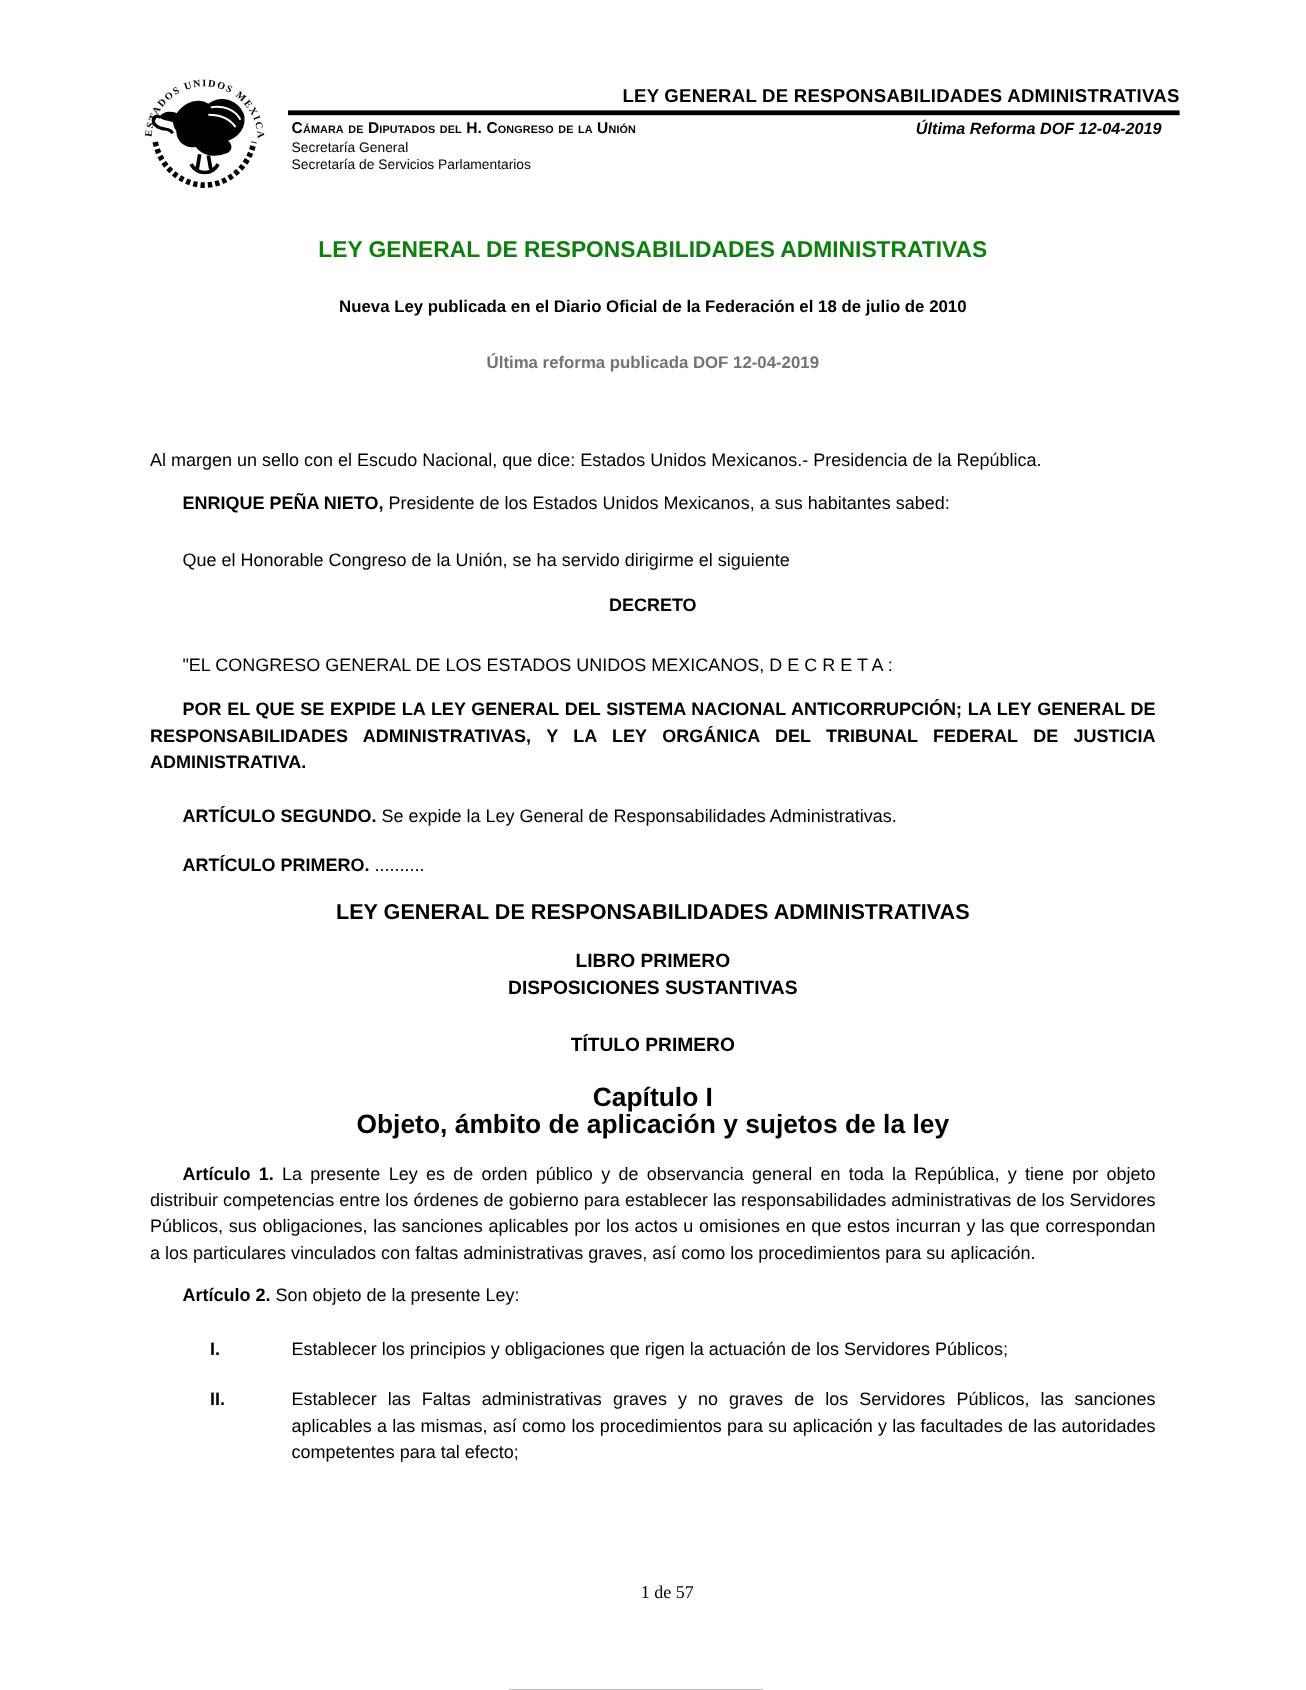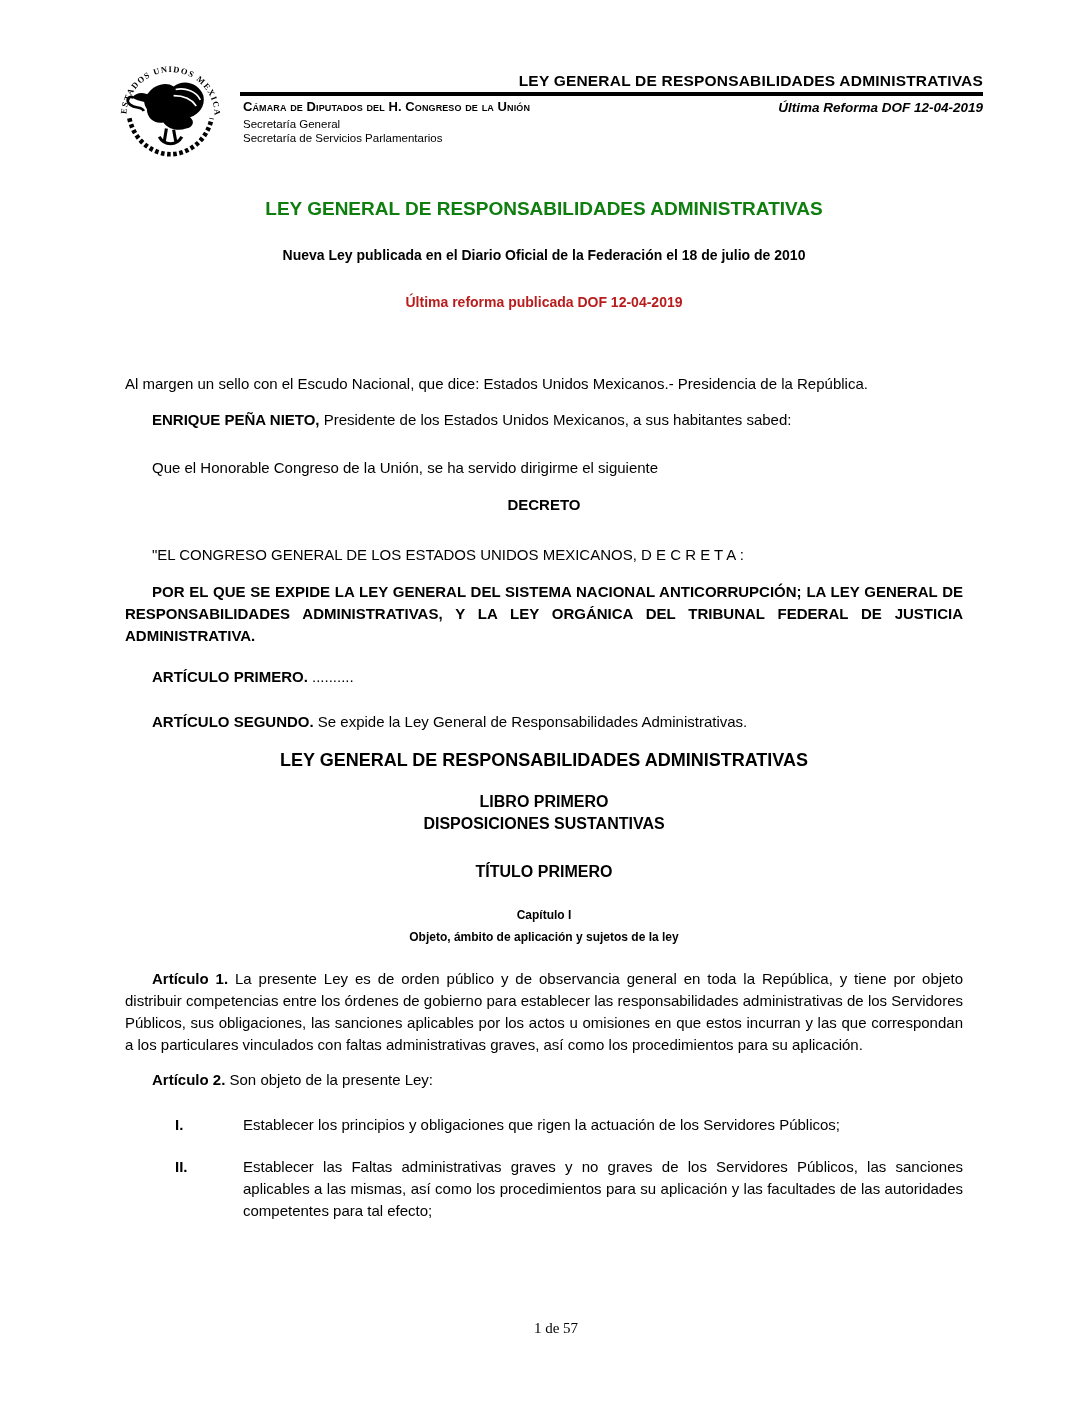--- a/index.html
+++ b/index.html
@@ -37,21 +37,21 @@
     top: 72px;
     width: 743px;
     text-align: right;
     font-size: 15.5px;
     font-weight: bold;
     letter-spacing: 0.2px;
     white-space: nowrap;
   }
   #header-reform-note {
     position: absolute;
-    right: 105px;
+    right: 120px;
     top: 100px;
     text-align: right;
     font-size: 13.5px;
     font-style: italic;
     font-weight: bold;
     white-space: nowrap;
   }
   #header-org {
     position: absolute;
     left: 243px;
@@ -98,39 +98,39 @@
     font-size: 14px;
     font-weight: bold;
   }
   #vigente-block {
     margin-top: 14px;
     text-align: center;
     font-size: 14px;
     font-weight: bold;
     line-height: 16px;
   }
-  #reform-line { color: #b91c1c; margin-top: 28px; }
+  #reform-line { color: #737373; margin-top: 28px; }
 
   #p-al-margen   { margin-top: 63px; }
   #p-enrique     { margin-top: 14px; }
   #p-que         { margin-top: 26px; }
   #h-decreto     { margin-top: 15px; font-weight: bold; text-align: center; }
   #p-congreso    { margin-top: 28px; }
   #p-por-el-que  { margin-top: 15px; font-weight: bold; }
   #p-art-primero { margin-top: 19px; }
   #p-art-segundo { margin-top: 23px; }
   #h-ley {
     margin-top: 16px;
     text-align: center;
     font-weight: bold;
     font-size: 18px;
   }
   #h-libro    { margin-top: 20px; text-align: center; font-weight: bold; font-size: 16px; }
   #h-titulo   { margin-top: 26px; text-align: center; font-weight: bold; font-size: 16px; }
-  #h-capitulo { margin-top: 21px; text-align: center; font-weight: bold; font-size: 12px; }
+  #h-capitulo { margin-top: 21px; text-align: center; font-weight: bold; font-size: 22px; }
   #p-art1     { margin-top: 20px; }
   #p-art2     { margin-top: 13px; }
 
   .fraction { display: flex; margin-top: 23px; }
   .fraction + .fraction { margin-top: 20px; }
   .fraction-num  { flex: none; width: 68px; margin-left: 50px; font-weight: bold; }
   .fraction-text { flex: 1; text-align: justify; }
 
   
   #footer {
@@ -193,23 +193,23 @@
     <p id="p-enrique" class="indent"><span class="bold">ENRIQUE PEÑA NIETO,</span><span> Presidente de los Estados Unidos Mexicanos, a sus habitantes sabed:</span></p>
 
     <p id="p-que" class="indent">Que el Honorable Congreso de la Unión, se ha servido dirigirme el siguiente</p>
 
     <div id="h-decreto">DECRETO</div>
 
     <p id="p-congreso" class="indent">"EL CONGRESO GENERAL DE LOS ESTADOS UNIDOS MEXICANOS, D E C R E T A :</p>
 
     <p id="p-por-el-que" class="just indent">POR EL QUE SE EXPIDE LA LEY GENERAL DEL SISTEMA NACIONAL ANTICORRUPCIÓN; LA LEY GENERAL DE RESPONSABILIDADES ADMINISTRATIVAS, Y LA LEY ORGÁNICA DEL TRIBUNAL FEDERAL DE JUSTICIA ADMINISTRATIVA.</p>
 
+    <p id="p-art-segundo" class="indent"><span class="bold">ARTÍCULO SEGUNDO.</span><span> Se expide la Ley General de Responsabilidades Administrativas.</span></p>
+
     <p id="p-art-primero" class="indent"><span class="bold">ARTÍCULO PRIMERO.</span><span> ..........</span></p>
-
-    <p id="p-art-segundo" class="indent"><span class="bold">ARTÍCULO SEGUNDO.</span><span> Se expide la Ley General de Responsabilidades Administrativas.</span></p>
 
     <div id="h-ley">LEY GENERAL DE RESPONSABILIDADES ADMINISTRATIVAS</div>
 
     <div id="h-libro">
       <div>LIBRO PRIMERO</div>
       <div>DISPOSICIONES SUSTANTIVAS</div>
     </div>
 
     <div id="h-titulo">TÍTULO PRIMERO</div>
 

